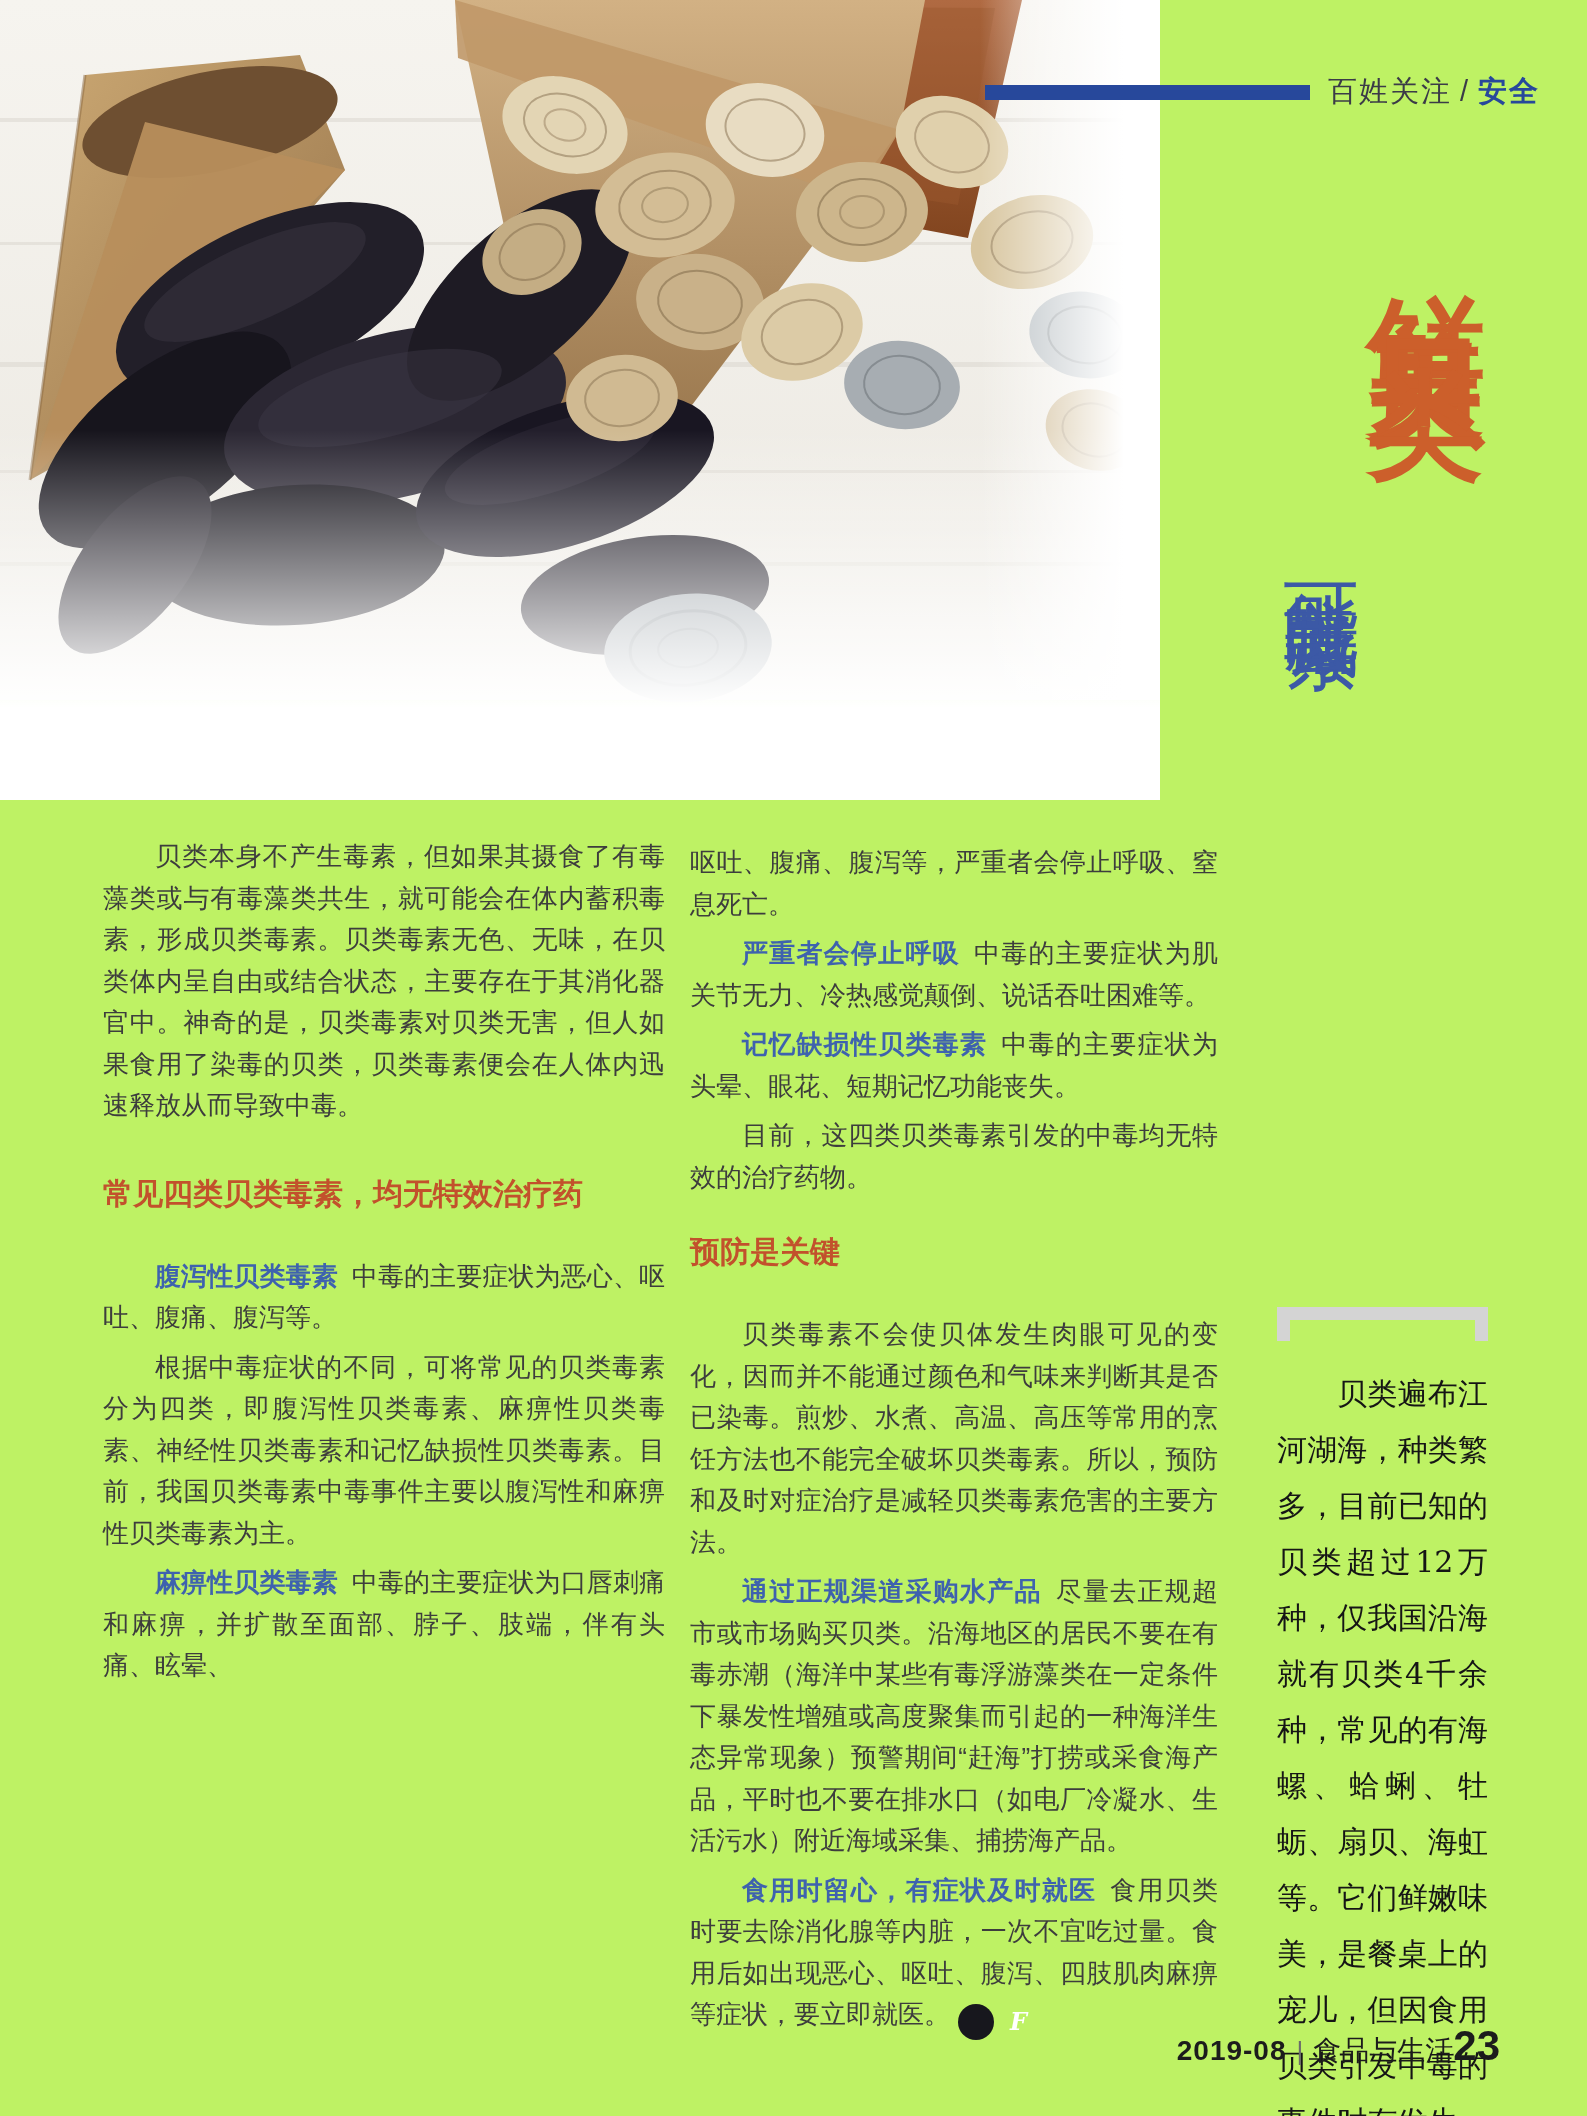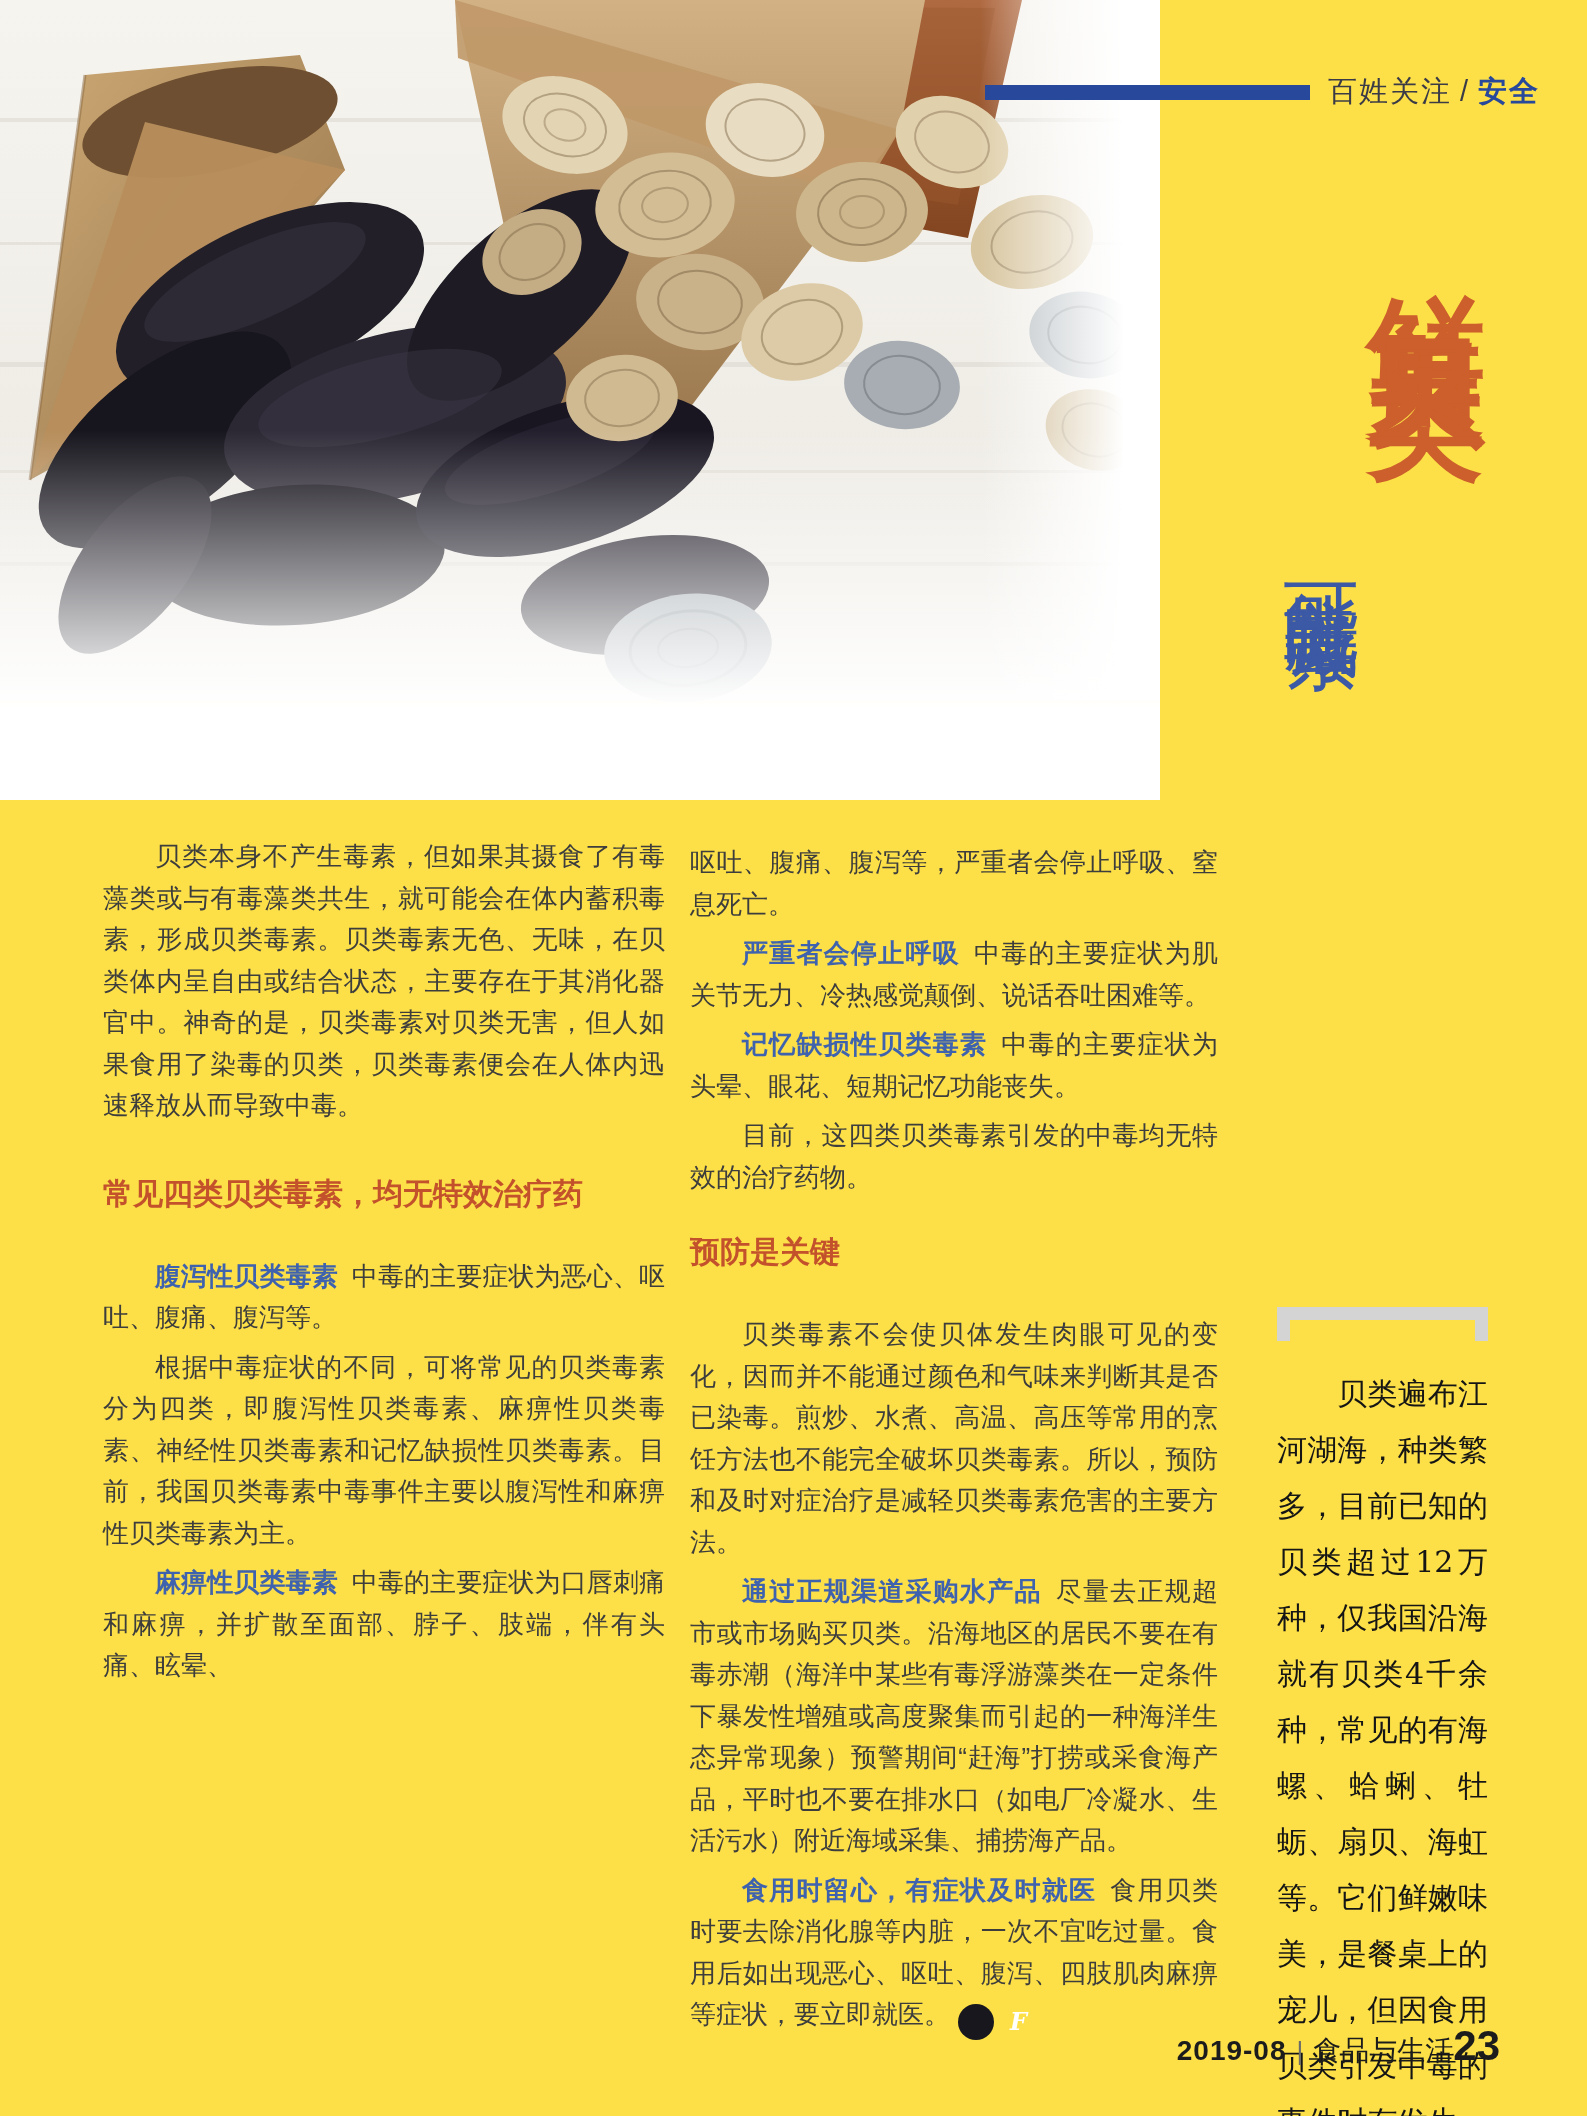--- a/index.html
+++ b/index.html
@@ -1,21 +1,21 @@
 <!DOCTYPE html>
 <html><head>
 <meta charset="utf-8">
 <style>
   * { box-sizing: border-box; }
   html,body { margin:0; padding:0; background:#888; }
   .page {
     position: relative;
     width: 1587px; height: 2116px;
     margin: 0 auto;
-    background: #fde047;
+    background: #bef264;
     overflow: hidden;
     font-family: "Liberation Sans", sans-serif;
   }
   
   .photo { position:absolute; left:0; top:0; width:1160px; height:800px; }
 
   
   .header { position:absolute; left:985px; top:74px; height:36px; display:flex; align-items:center; }
   .header-bar { width:325px; height:15px; background:#27489b; margin-right:18px; }
   .header-text { font-size:29px; letter-spacing:2px; color:#3b3b47; white-space:nowrap; }

